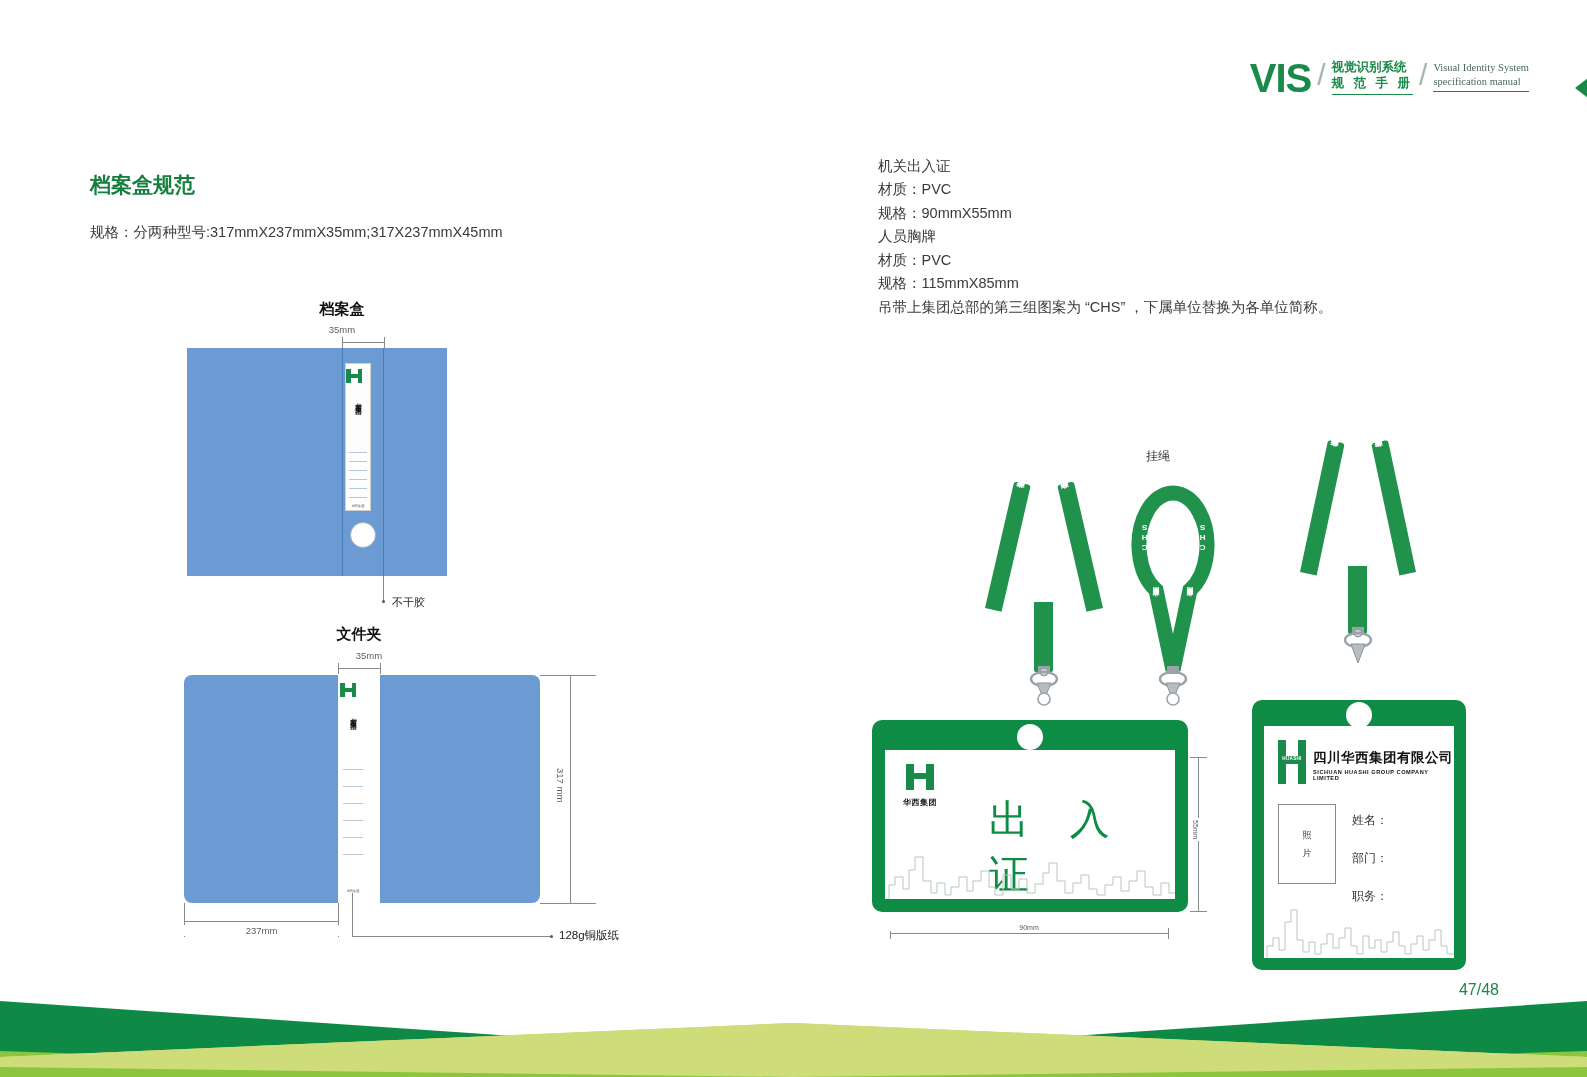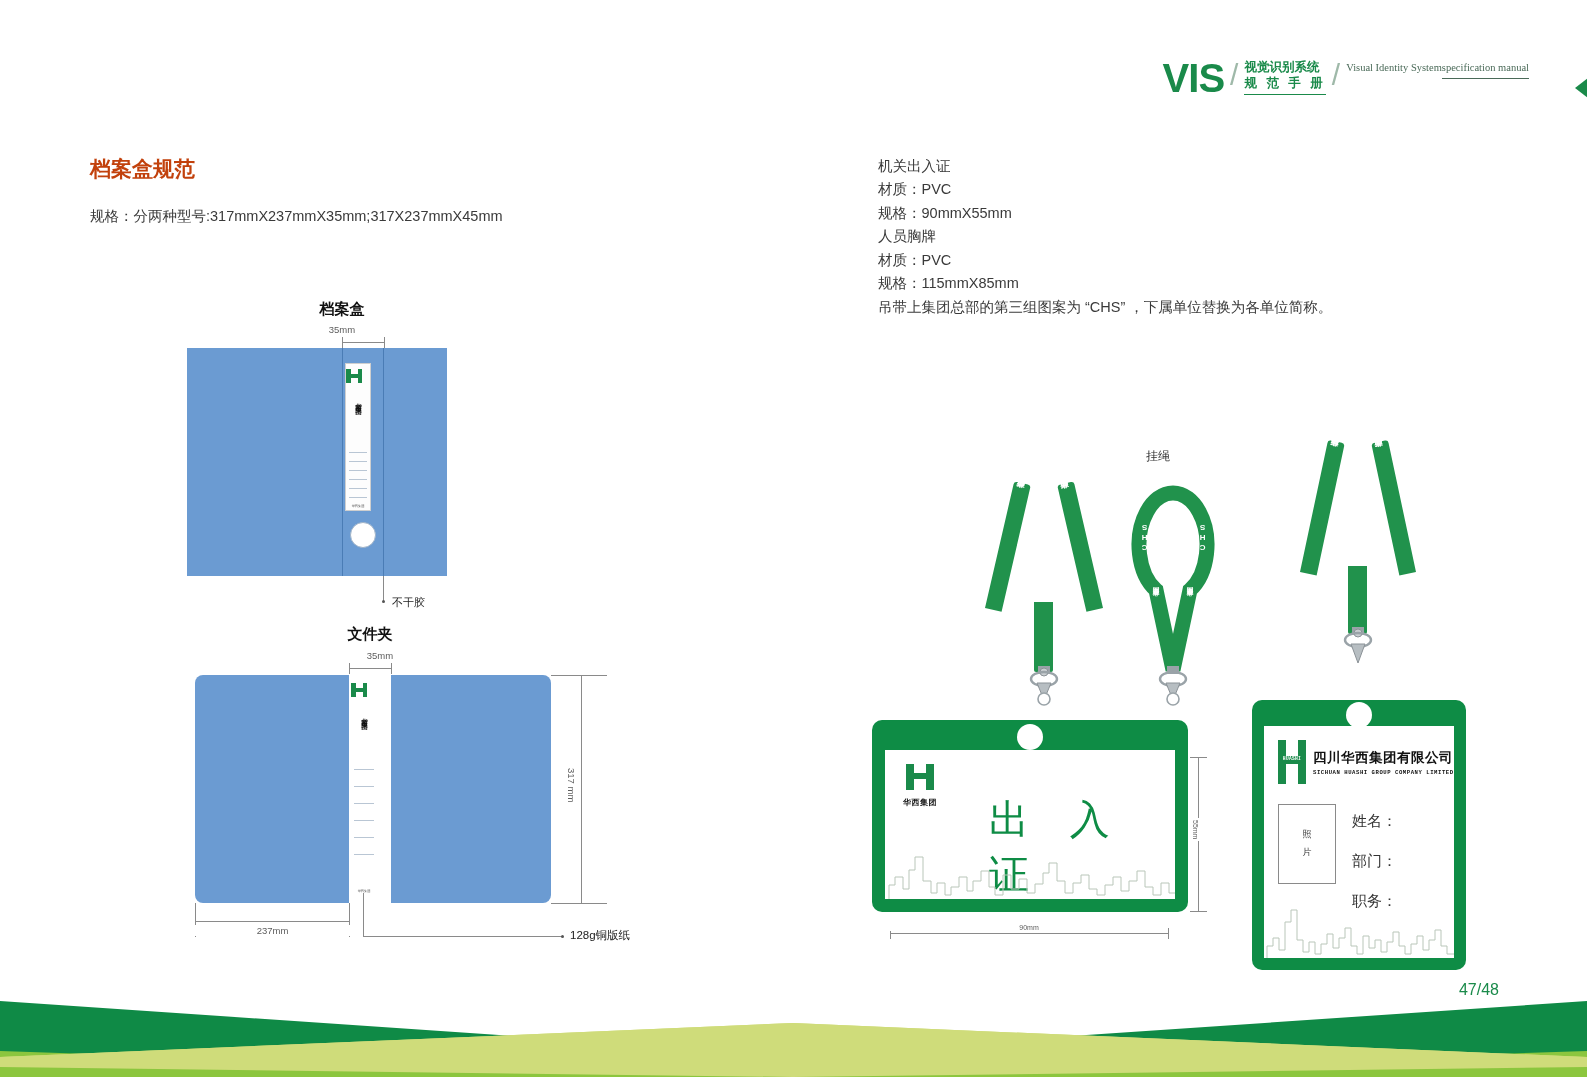--- a/index.html
+++ b/index.html
@@ -13,33 +13,33 @@
 
   
   .vis-header{ position:absolute; right:58px; top:58px; display:flex; align-items:flex-start; }
   .vis-word{ font-size:40px; font-weight:bold; color:#1a8a4a; letter-spacing:-1px; line-height:1;
              font-family:"Liberation Sans",sans-serif; }
   .vis-slash{ font-size:30px; color:#9fb9a9; margin:0 6px; line-height:1.1; }
   .vis-cn{ display:flex; flex-direction:column; line-height:1.25; padding-top:2px; }
   .vis-cn .l1{ font-size:12.5px; color:#1a8a4a; font-weight:bold; letter-spacing:0px; }
   .vis-cn .l2{ font-size:12.5px; color:#1a8a4a; font-weight:bold; letter-spacing:3px;
                border-bottom:1.4px solid #1a8a4a; padding-bottom:3px; }
-  .vis-en{ display:flex; flex-direction:row; line-height:1.3; padding-top:3px; }
+  .vis-en{ display:flex; flex-direction:column; line-height:1.3; padding-top:3px; }
   .vis-en .l1,.vis-en .l2{ font-size:10.5px; color:#4a6a58; font-family:"Liberation Serif",serif; }
   .vis-en .l2{ border-bottom:1.2px solid #4a6a58; padding-bottom:3px; }
   .vis-arrow{ position:absolute; right:-22px; top:62px; width:0;height:0;
      border-top:26px solid transparent; border-bottom:26px solid transparent;
      border-right:34px solid #1a8a4a; }
 
   
   .col{ position:absolute; top:155px; }
   .col-left{ left:90px; width:620px; }
   .col-right{ left:878px; width:640px; }
 
-  h2.sec-title{ margin:0 0 22px 0; font-size:21px; font-weight:bold; color:#c2410c;
+  h2.sec-title{ margin:16px 0 22px 0; font-size:21px; font-weight:bold; color:#15803d;
                 font-family:"Liberation Sans",sans-serif; }
   p.body-text{ margin:0; font-size:14.5px; color:#3a3a3a; line-height:1.82; }
   .spec-line{ font-size:14.5px; color:#3a3a3a; line-height:1.62; }
 
   
   .diagram{ position:absolute; }
   .dg-title{ text-align:center; font-size:15px; font-weight:bold; color:#111; }
   .tiny{ font-size:9.5px; color:#5d5d5d; font-family:"Liberation Sans",sans-serif; }
 
   .box-body{ position:absolute; background:#6b9bd2; }
@@ -70,21 +70,21 @@
   .card-inner{ position:absolute; background:#fff; overflow:hidden; }
   .card-notch{ position:absolute; width:26px;height:26px;border-radius:50%;background:#fff;
                left:50%; transform:translateX(-50%); }
   .chuzheng{ font-size:40px; color:#0e8c45; letter-spacing:14px; font-weight:500;
              font-family:"DejaVu Sans",sans-serif; }
   .company-cn{ font-size:13.5px; font-weight:bold; color:#111; letter-spacing:0.5px; }
   .company-en{ font-size:5.6px; font-weight:bold; color:#111; letter-spacing:0.55px; }
   .photo-box{ position:absolute; border:1px solid #8a8a8a; background:#fff;
               display:flex; flex-direction:column; align-items:center; justify-content:center;
               font-size:9px; color:#333; line-height:2.0; }
-  .field{ font-size:15px; color:#333; }
+  .field{ font-size:12px; color:#333; }
 
   .pagenum{ position:absolute; right:88px; bottom:78px; font-size:16px; color:#1a8a4a;
             font-family:"Liberation Sans",sans-serif; }
 
   .footer{ position:absolute; left:0; bottom:0; width:1587px; height:98px; overflow:hidden; }
 </style>
 </head>
 <body>
 
 <div class="vis-header">
@@ -140,21 +140,21 @@
     <div class="tiny" style="position:absolute; bottom:2px; left:0; right:0; text-align:center; font-size:3.2px; color:#555;">华西集团</div>
   </div>
 
   <div class="hole" style="left:248px; top:222px;"></div>
 
   <div class="leader" style="left:281px; top:276px; height:26px;"></div>
   <div class="dot" style="left:279.5px; top:300px;"></div>
   <div class="tiny" style="position:absolute; left:290px; top:295px; font-size:11px; color:#222;">不干胶</div>
 </div>
 
-<div class="diagram" style="left:100px; top:625px; width:620px; height:330px;">
+<div class="diagram" style="left:89px; top:625px; width:620px; height:330px;">
 
   <div class="dg-title" style="position:absolute; left:180px; top:0; width:180px;">文件夹</div>
 
   <div class="tiny" style="position:absolute; left:190px; top:25px; width:180px; text-align:center;">35mm</div>
   <div class="dimline" style="left:249px; top:43px; width:42px; height:1px;"></div>
   <div class="dimline" style="left:249px; top:38px; width:1px; height:11px;"></div>
   <div class="dimline" style="left:291px; top:38px; width:1px; height:11px;"></div>
 
   <div class="box-body" style="left:95px; top:50px; width:160px; height:228px; border-radius:8px 0 0 8px;"></div>
   <div class="box-body" style="left:291px; top:50px; width:160px; height:228px; border-radius:0 8px 8px 0;"></div>
@@ -284,21 +284,21 @@
 <div class="dimline" style="left:1168px; top:928px; width:1px; height:11px;"></div>
 <div class="tiny" style="position:absolute; left:890px; top:924px; width:278px; text-align:center; font-size:7px; background:#fff;">90mm</div>
 
 <div class="dimline" style="left:1198px; top:757px; width:1px; height:154px;"></div>
 <div class="dimline" style="left:1190px; top:757px; width:17px; height:1px;"></div>
 <div class="dimline" style="left:1190px; top:911px; width:17px; height:1px;"></div>
 <div class="tiny" style="position:absolute; left:1192px; top:818px; writing-mode:vertical-rl; font-size:7px; background:#fff; padding:2px 0;">55mm</div>
 
 <div class="card" style="left:1252px; top:700px; width:214px; height:270px;">
   <div class="card-notch" style="top:2px;"></div>
-  <div class="card-inner" style="left:12px; top:26px; right:12px; bottom:12px;font-family:Liberation Mono, monospace;">
+  <div class="card-inner" style="left:12px; top:26px; right:12px; bottom:12px;">
 
     <div style="position:absolute; left:14px; top:14px; display:flex; align-items:flex-start;">
       <div style="position:relative; width:28px; height:44px;">
         <div class="hlogo" style="width:28px;height:44px;">
           <i style="left:0;top:0;width:8px;height:44px;"></i>
           <i style="right:0;top:0;width:8px;height:44px;"></i>
           <i style="left:7px;top:16px;width:14px;height:8px;"></i>
         </div>
         <div style="position:absolute; left:0; top:16px; width:28px; text-align:center; font-size:4.6px;
                     font-weight:bold; color:#fff; letter-spacing:0.3px;">HUASHI</div>

